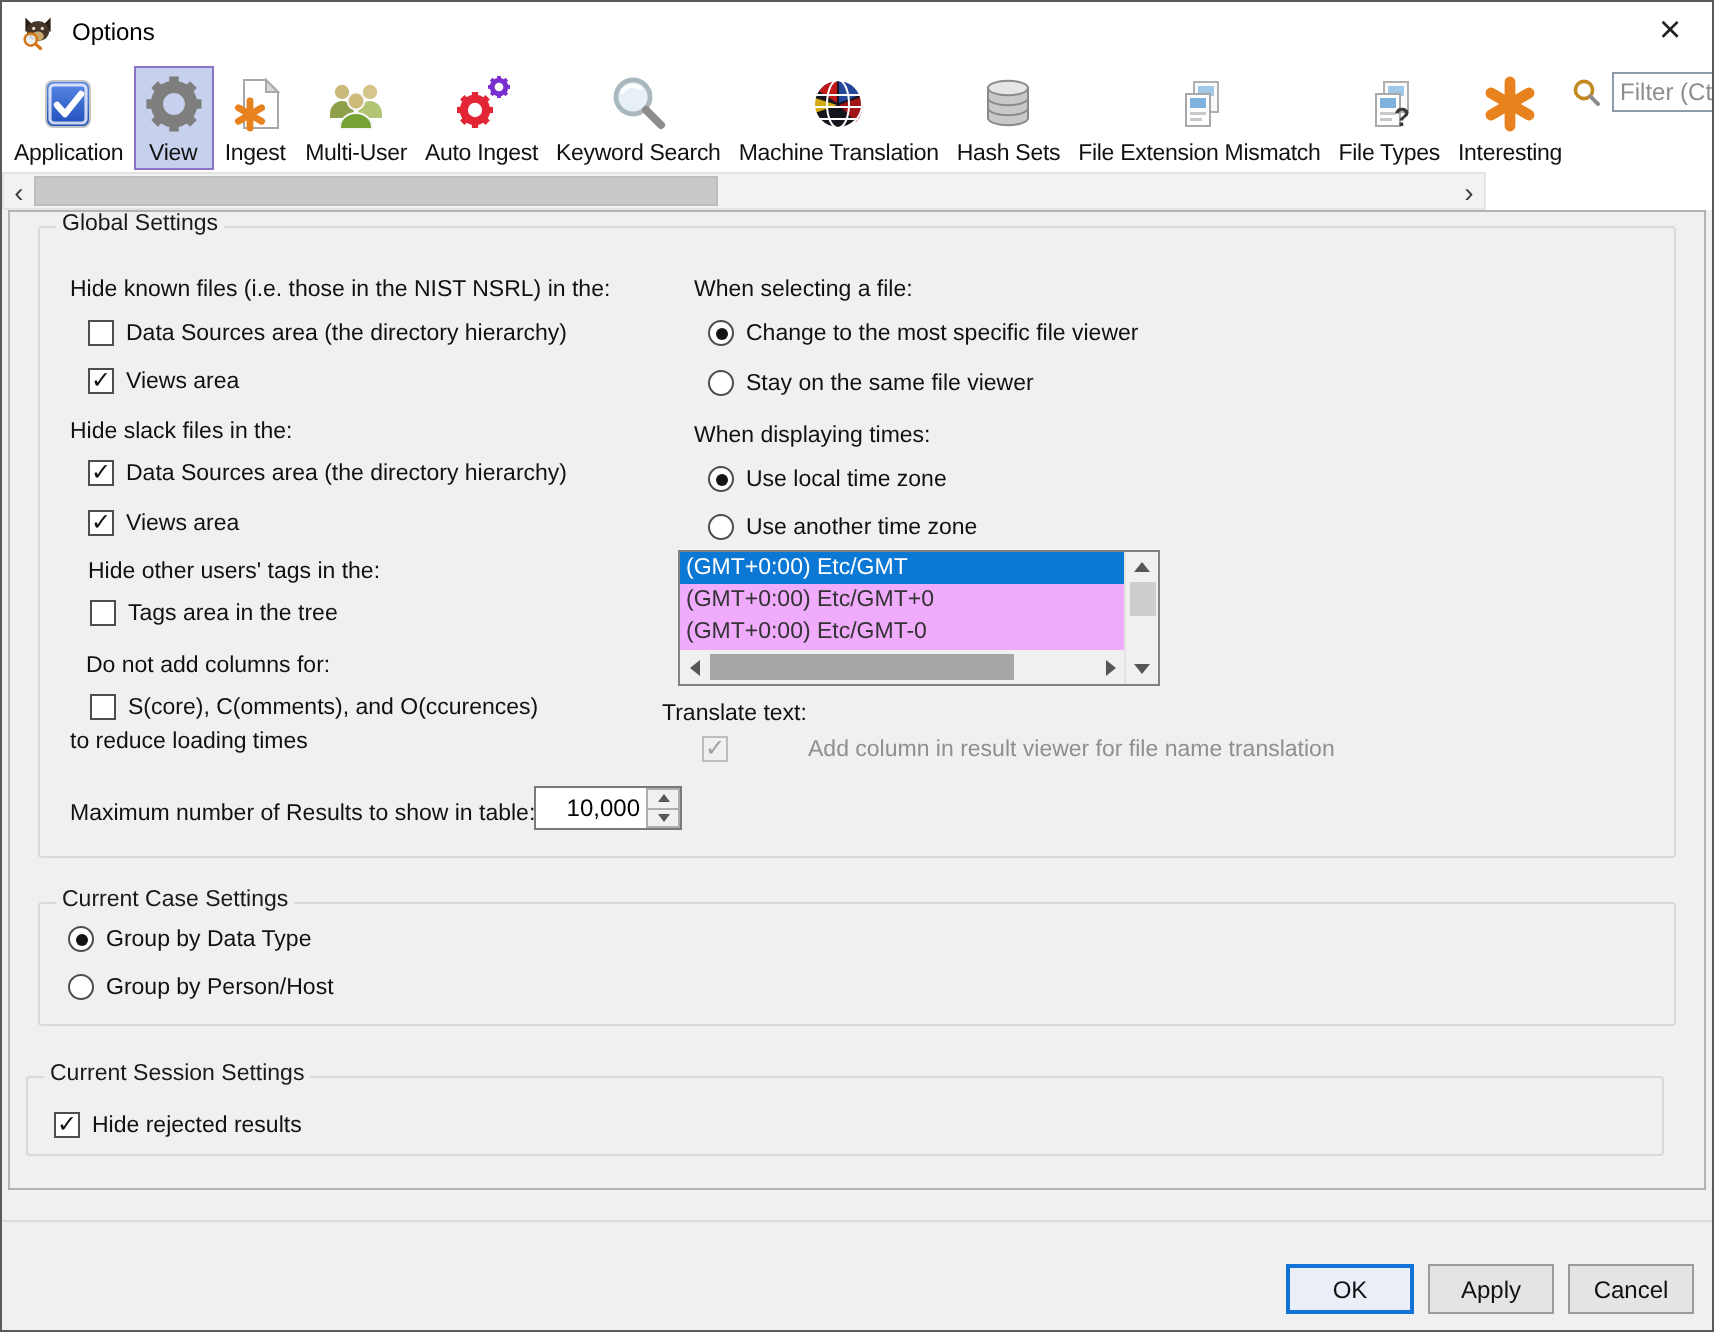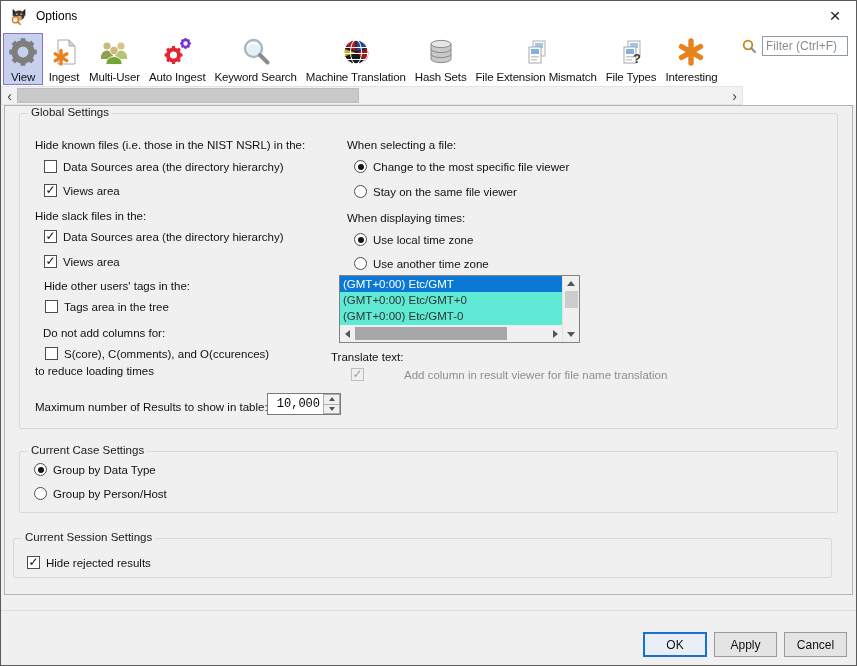--- a/index.html
+++ b/index.html
@@ -35,40 +35,40 @@
   .glabel { position: absolute; white-space: nowrap; font-size: 11.5px; }
   .row { position: absolute; display: flex; align-items: center; gap: 6px; white-space: nowrap; font-size: 11.5px; }
   .cbbox { width: 13px; height: 13px; background: #fff; border: 1px solid #4d4d4d; flex: 0 0 auto; display: flex; align-items: center; justify-content: center; font-size: 12px; line-height: 13px; color: #111; }
   .cbbox.checked::after { content: "✓"; margin-top: -1px; }
   .cbbox.disabled { border-color: #bdbdbd; background: #f0f0f0; color: #9f9f9f; }
   .radio { width: 13px; height: 13px; border: 1px solid #4d4d4d; border-radius: 50%; background: #fff; position: relative; flex: 0 0 auto; }
   .radio.sel::after { content: ""; position: absolute; inset: 2.5px; background: #141414; border-radius: 50%; }
   .dim { color: #8f8f8f; }
 
   
-  .tzbox { position: absolute; left: 319px; top: 161px; width: 241px; height: 68px; border: 1px solid #828282; background: #5eead4; display: flex; }
+  .tzbox { position: absolute; left: 319px; top: 161px; width: 241px; height: 68px; border: 1px solid #828282; background: #f0abfc; display: flex; }
   .tzleft { flex: 1; display: flex; flex-direction: column; overflow: hidden; }
   .tzitem { height: 16px; line-height: 16px; padding-left: 3px; font-size: 11.5px; color: #333; }
   .tzitem.sel { background: #0a78d4; color: #fff; }
   .tzhsb { height: 17px; background: #f0f0f0; display: flex; align-items: center; margin-top: 1px; }
   .tzhsb .harrow { width: 14px; display: flex; justify-content: center; }
   .hthumb { width: 152px; height: 13px; background: #a6a6a6; margin: 0 1px; }
   .hspace { flex: 1; }
   .tzvsb { width: 17px; background: #f0f0f0; display: flex; flex-direction: column; align-items: center; border-left: 1px solid #e2e2e2; }
   .varrow { height: 15px; display: flex; align-items: center; justify-content: center; width: 100%; }
   .vthumb { width: 13px; height: 17px; background: #cdcdcd; }
   .vspace { flex: 1; }
   .tri-up    { width: 0; height: 0; border-left: 4px solid transparent; border-right: 4px solid transparent; border-bottom: 5px solid #565656; }
   .tri-down  { width: 0; height: 0; border-left: 4px solid transparent; border-right: 4px solid transparent; border-top: 5px solid #565656; }
   .tri-left  { width: 0; height: 0; border-top: 4px solid transparent; border-bottom: 4px solid transparent; border-right: 5px solid #565656; }
   .tri-right { width: 0; height: 0; border-top: 4px solid transparent; border-bottom: 4px solid transparent; border-left: 5px solid #565656; }
 
   
   .spinner { position: absolute; left: 247px; top: 279px; width: 74px; height: 22px; border: 1px solid #7a7a7a; background: #fff; display: flex; }
-  .spinval { flex: 1; border: 0; outline: none; text-align: right; padding-right: 3px; font-family: Liberation Mono, monospace; font-size: 12px; min-width: 0; }
+  .spinval { flex: 1; border: 0; outline: none; text-align: right; padding-right: 3px; font-family: Liberation Sans, sans-serif; font-size: 12px; min-width: 0; }
   .steppers { width: 17px; display: flex; flex-direction: column; }
   .step { flex: 1; background: #f0f0f0; border: 1px solid #aeaeae; display: flex; align-items: center; justify-content: center; }
   .step + .step { border-top: 0; }
   .step .tri-up   { border-left-width: 3px; border-right-width: 3px; border-bottom-width: 4px; }
   .step .tri-down { border-left-width: 3px; border-right-width: 3px; border-top-width: 4px; }
 
   
   .bsep { position: absolute; left: 0; top: 609px; width: 100%; height: 1px; background: #dcdcdc; }
   .btn { position: absolute; top: 631px; height: 25px; background: #e4e4e4; border: 1px solid #9b9b9b; font-family: "Liberation Sans", sans-serif; font-size: 12px; color: #111; }
   .btn.ok { left: 642px; width: 64px; background: #e9eef7; border: 2px solid #1272d6; }
@@ -120,20 +120,28 @@
       <circle cx="12.4" cy="8" r="0.9" fill="#e8e2d6"></circle>
       <circle cx="6" cy="14.2" r="3.4" fill="#eaf2f7" fill-opacity="0.85" stroke="#d4761a" stroke-width="1.4"></circle>
       <line x1="8.6" y1="16.6" x2="11.4" y2="19.2" stroke="#d4761a" stroke-width="1.8" stroke-linecap="round"></line>
     </svg>
     <span class="titletext">Options</span>
     <div class="closebtn">×</div>
   </div>
 
   <div class="toolbar">
 
+    <div class="titem">
+      <svg class="ticon" viewBox="0 0 32 32">
+        <rect x="5" y="4.5" width="22" height="23" rx="3.5" fill="url(#appgrad)" stroke="#c4c4c4"></rect>
+        <rect x="7" y="6.5" width="18" height="19" rx="2" fill="none" stroke="#ffffff" stroke-opacity="0.75" stroke-width="1.6"></rect>
+        <path d="M10.5 16.5 L14.5 21 L22.5 11" fill="none" stroke="#fff" stroke-width="3.2" stroke-linecap="round" stroke-linejoin="round"></path>
+      </svg>
+      <span class="tlabel">Application</span>
+    </div>
 
     <div class="titem sel">
       <svg class="ticon" viewBox="0 0 32 32">
         <use href="#gear" transform="translate(16,16) scale(0.95)" style="color:#7e7e7e"></use>
       </svg>
       <span class="tlabel">View</span>
     </div>
 
     <div class="titem">
       <svg class="ticon" viewBox="0 0 32 32">

